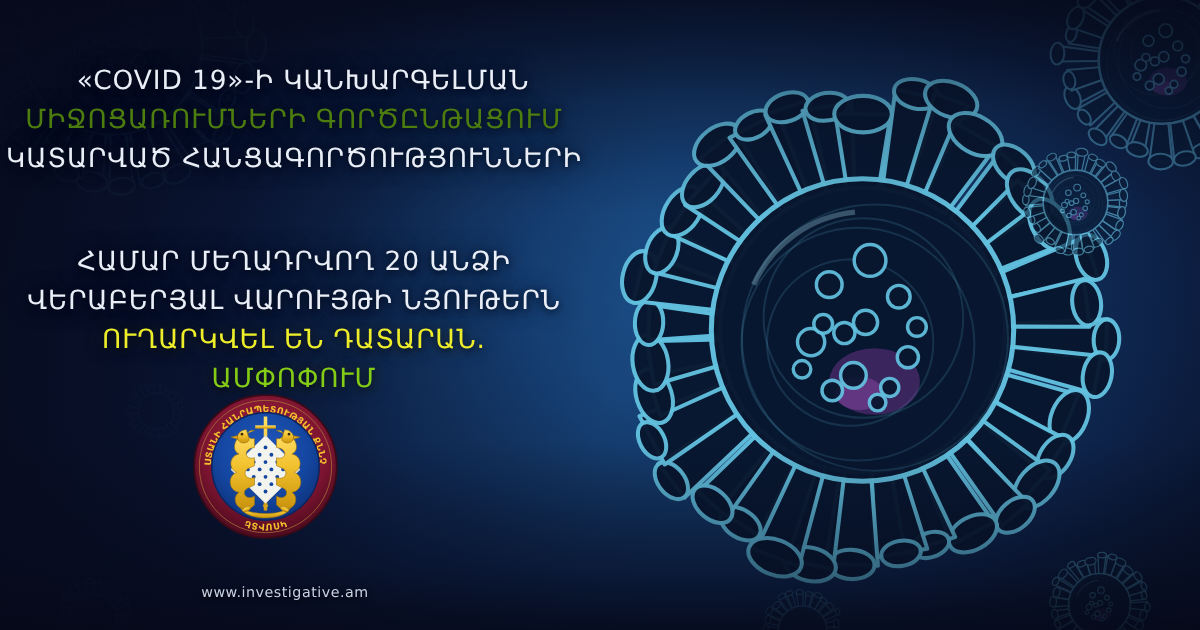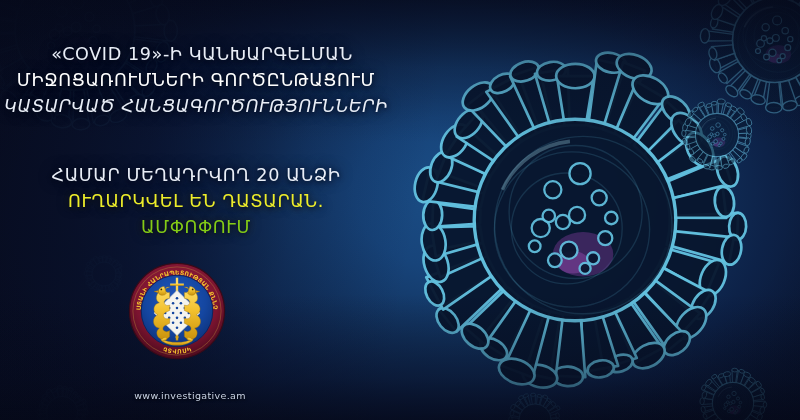--- a/index.html
+++ b/index.html
@@ -772,23 +772,24 @@
         </g>
       </svg>
   </div>
 
   <div class="bg-leftdark"></div>
   <div class="bg-topdark"></div>
   <div class="bg-vignette"></div>
 
   <div id="headline">
     <div class="hl-line" style="color: rgb(233, 238, 247); padding-left: 12px;">«COVID 19»-Ի ԿԱՆԽԱՐԳԵԼՄԱՆ</div>
-    <div class="hl-line" style="color: #ffffff;">ՄԻՋՈՑԱՌՈՒՄՆԵՐԻ ԳՈՐԾԸՆԹԱՑՈՒՄ</div>
-    <div class="hl-line" style="color: rgb(233, 238, 247); font-style: italic;">ԿԱՏԱՐՎԱԾ ՀԱՆՑԱԳՈՐԾՈՒԹՅՈՒՆՆԵՐԻ</div>
+    <div class="hl-line" style="color: #4d7c0f;">ՄԻՋՈՑԱՌՈՒՄՆԵՐԻ ԳՈՐԾԸՆԹԱՑՈՒՄ</div>
+    <div class="hl-line" style="color: rgb(233, 238, 247);">ԿԱՏԱՐՎԱԾ ՀԱՆՑԱԳՈՐԾՈՒԹՅՈՒՆՆԵՐԻ</div>
     <div class="hl-line" style="color: rgb(233, 238, 247); margin-top: 44px;">ՀԱՄԱՐ ՄԵՂԱԴՐՎՈՂ 20 ԱՆՁԻ</div>
+    <div class="hl-line" style="color: rgb(233, 238, 247);">ՎԵՐԱԲԵՐՅԱԼ ՎԱՐՈՒՅԹԻ ՆՅՈՒԹԵՐՆ</div>
     <div class="hl-line accent" style="color: rgb(237, 237, 42);">ՈՒՂԱՐԿՎԵԼ ԵՆ ԴԱՏԱՐԱՆ.</div>
     <div class="hl-line accent" style="color: #84cc16;">ԱՄՓՈՓՈՒՄ</div>
   </div>
 
   <div id="emblem">
     <svg viewBox="0 0 200 200">
       <defs>
         <radialGradient id="ringGrad" cx="50%" cy="38%" r="62%">
           <stop offset="0%" stop-color="#9c2040"></stop>
           <stop offset="70%" stop-color="#7c1430"></stop>

